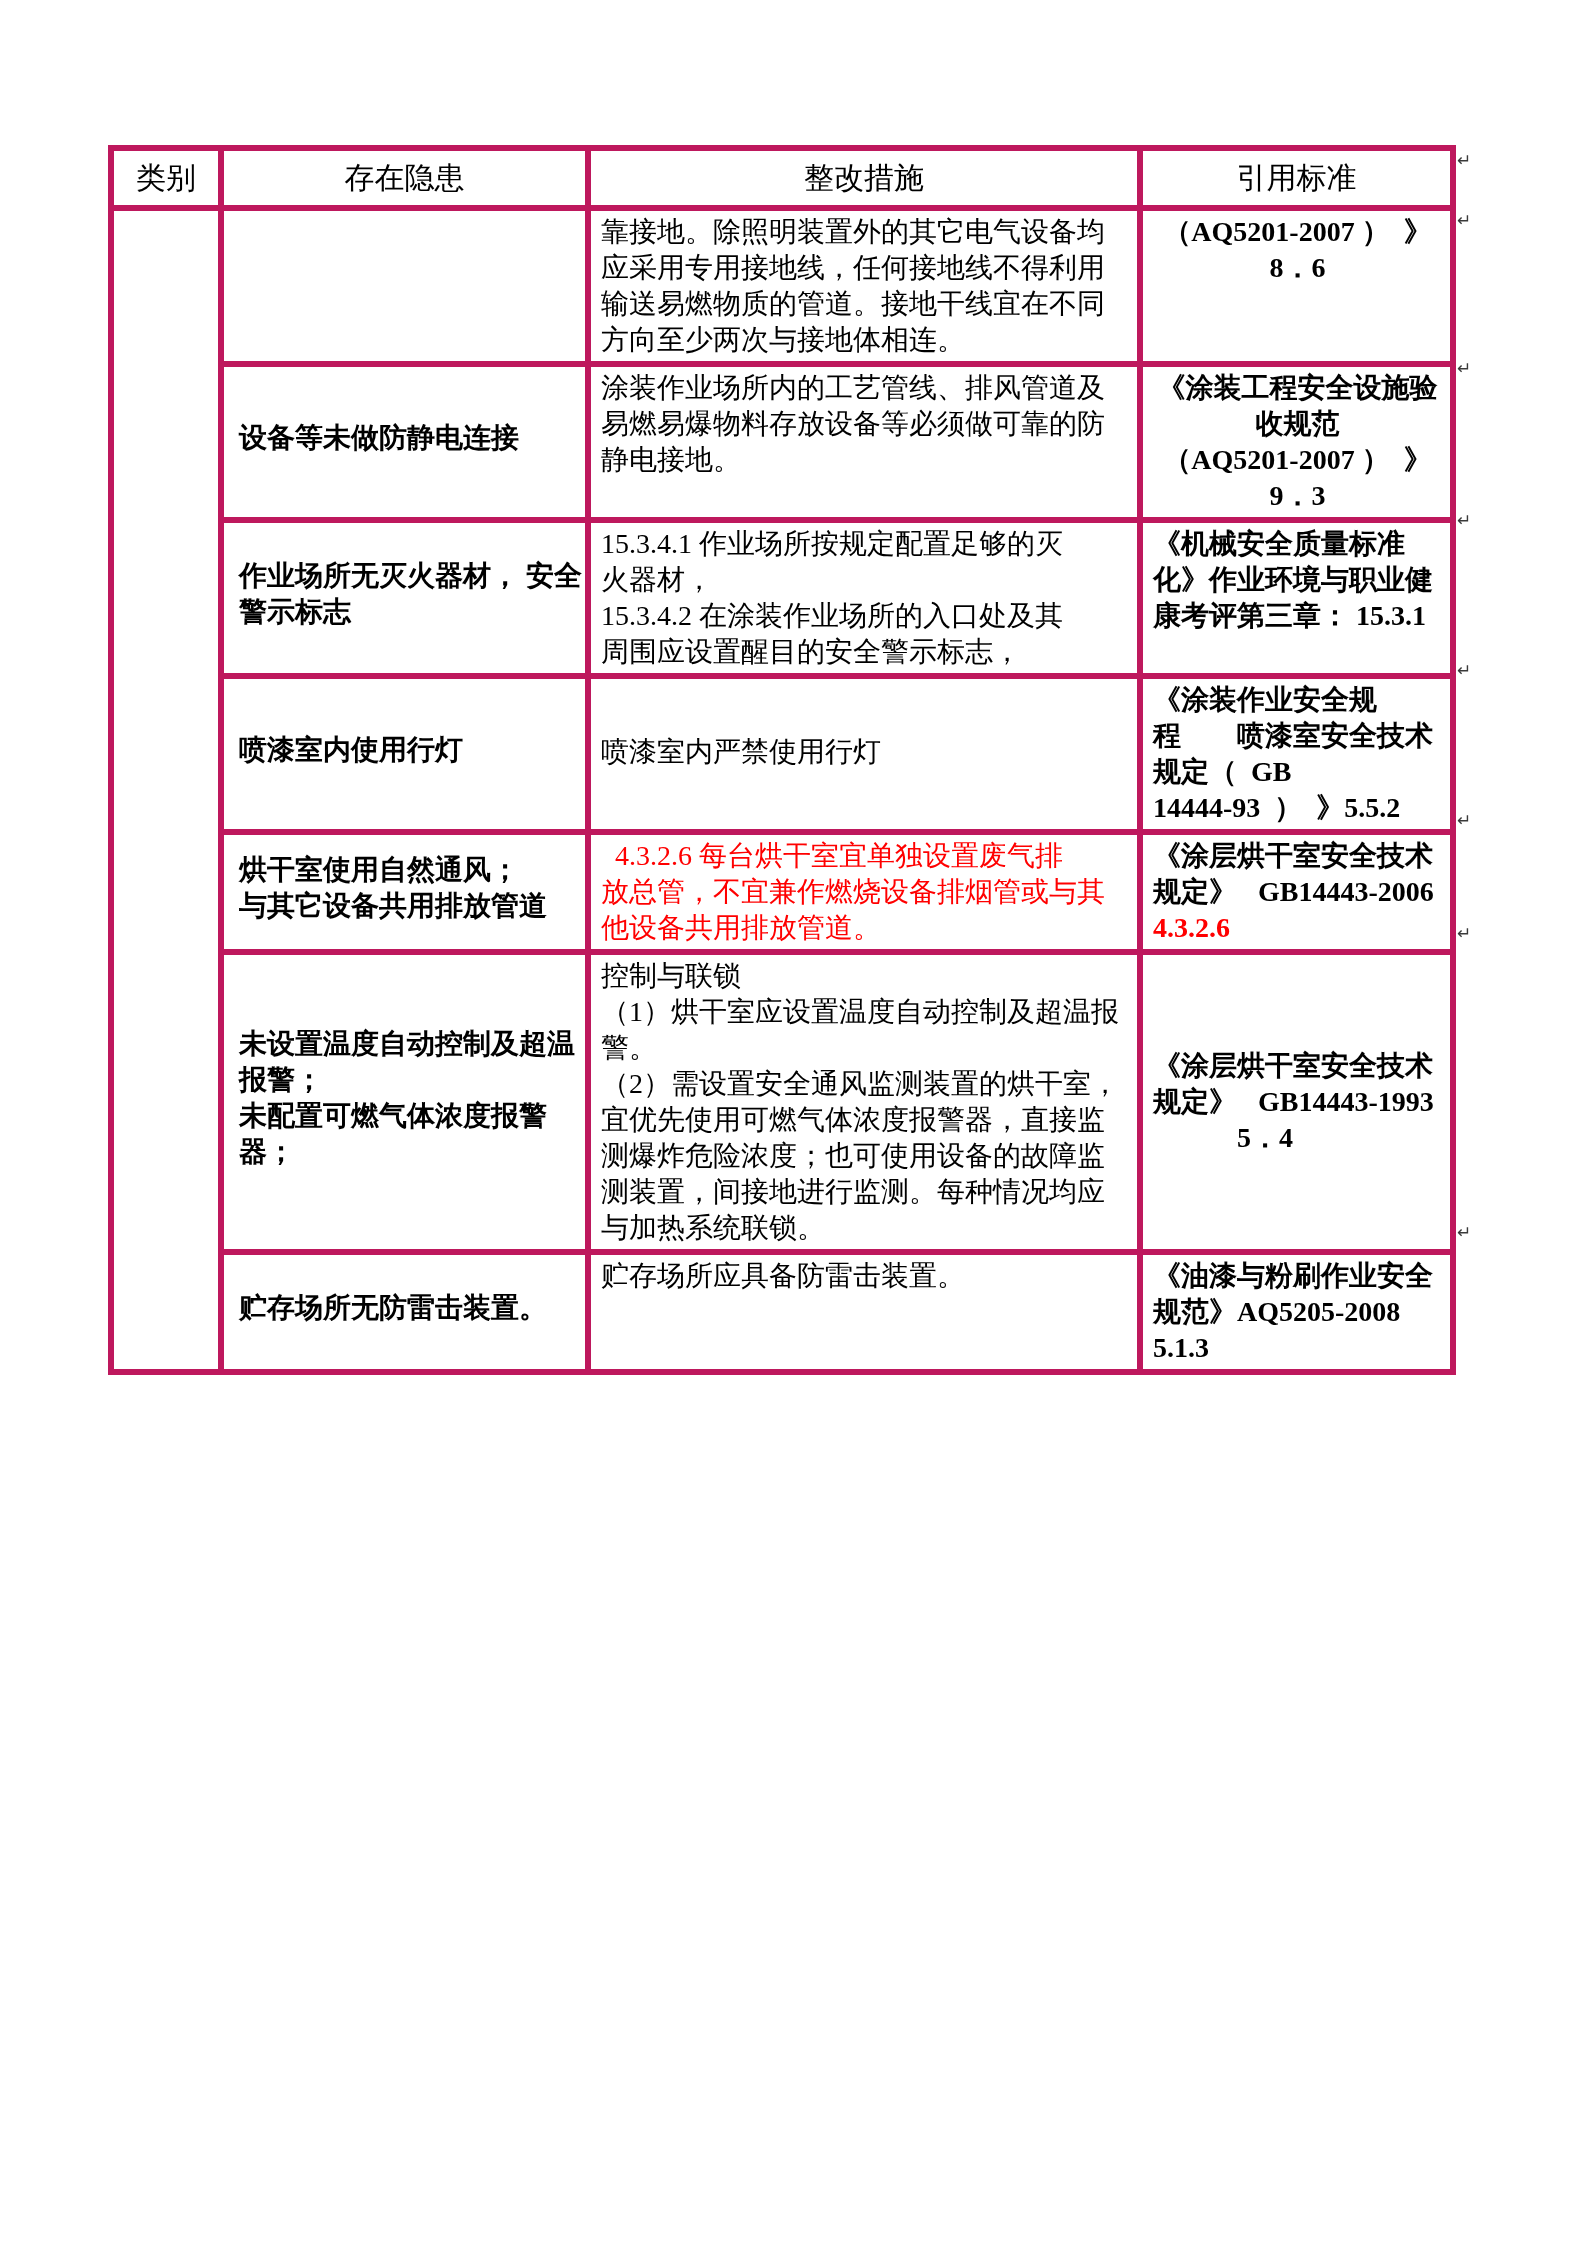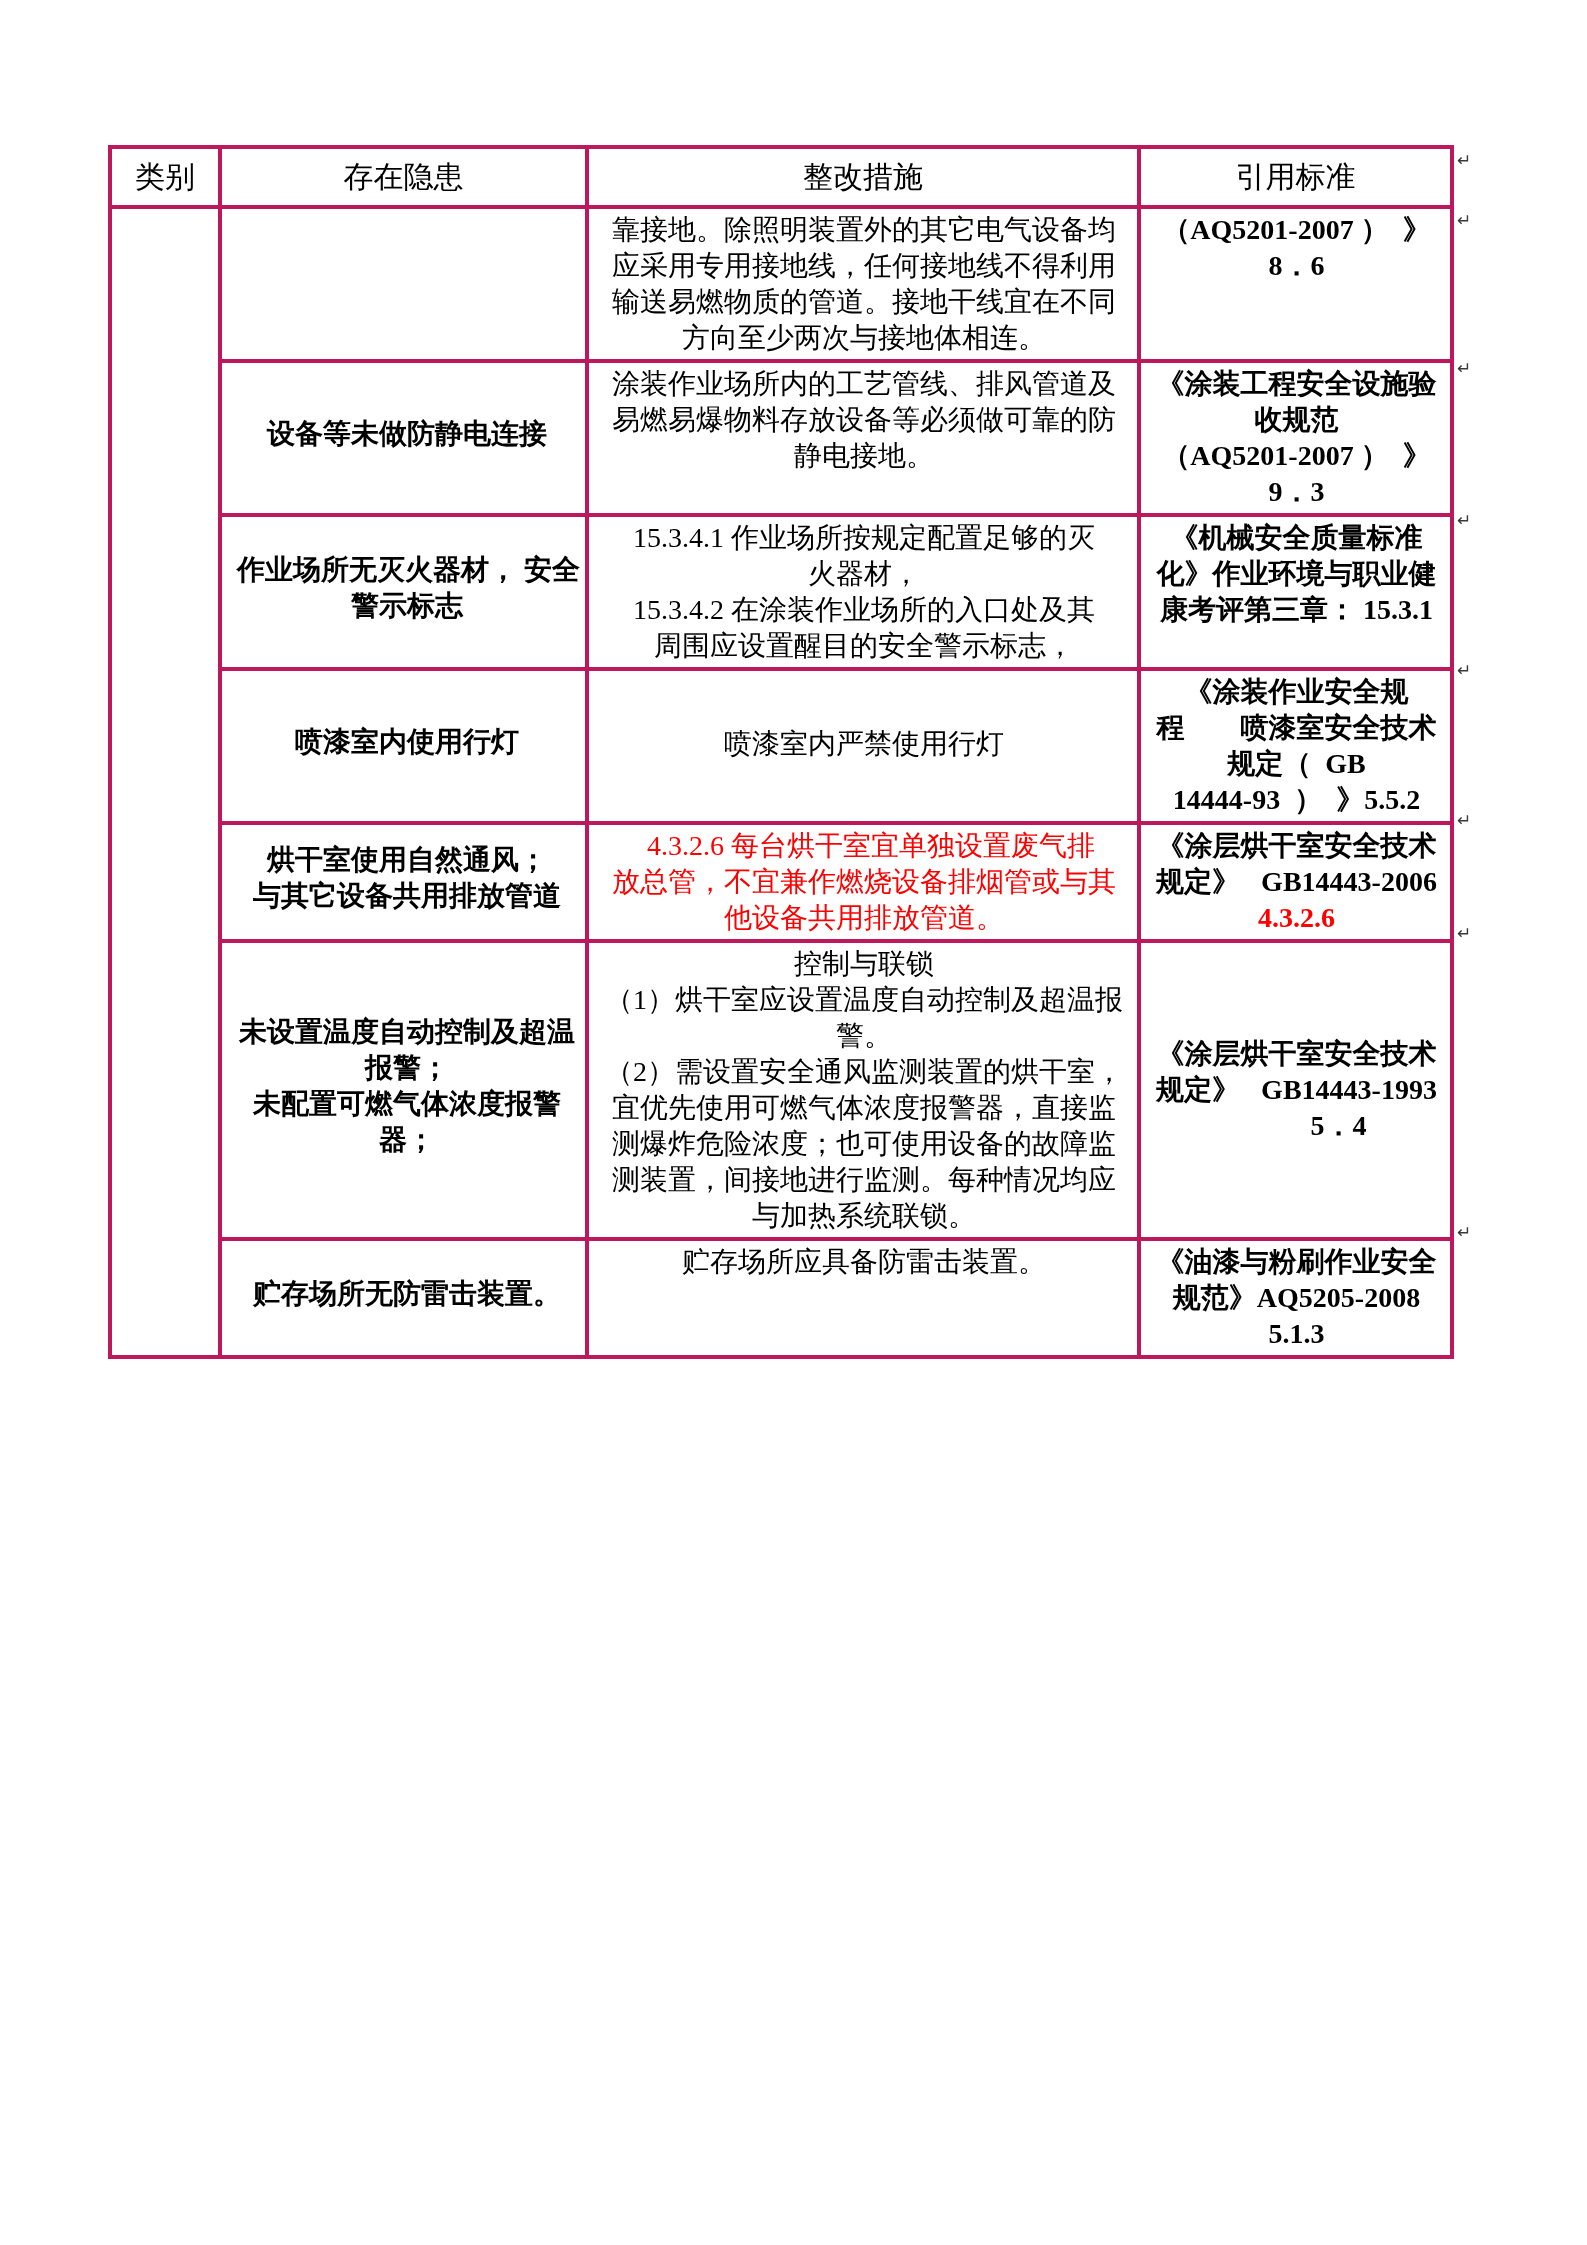--- a/index.html
+++ b/index.html
@@ -11,33 +11,33 @@
     color:#000;
     overflow:hidden;
   }
   table.hazard-table {
     position:absolute; left:108px; top:145px;
     width:1342px;
     border-collapse:collapse; table-layout:fixed;
     border:3px solid #000;
   }
   .hazard-table th, .hazard-table td {
-    border:4px solid #be185d;
+    border:6px solid #be185d;
     overflow:hidden;
     font-weight:normal;
   }
   .hazard-table th {
     font-size:30px;
     text-align:center; vertical-align:middle;
     white-space:pre;
   }
   .hazard-table td {
     font-size:28px; line-height:36px;
     white-space:pre;
-    text-align:center;
+    text-align:left;
   }
   td.cat { vertical-align:top; }
   td.hazard { vertical-align:middle; padding:2px 8px 10px 15px;font-weight:bold; }
   td.measure { vertical-align:top; padding:3px 8px 3px 10px; }
   td.measure.v-middle { vertical-align:middle;font-family:Liberation Mono, monospace; }
   td.standard { vertical-align:top; padding:3px 8px 3px 10px;font-weight:bold; }
   td.standard.h-center { text-align:center; }
   td.standard.v-middle { vertical-align:middle; }
   .red { color:#ff0000;border-radius:11px; }
   .block { display:block; }

